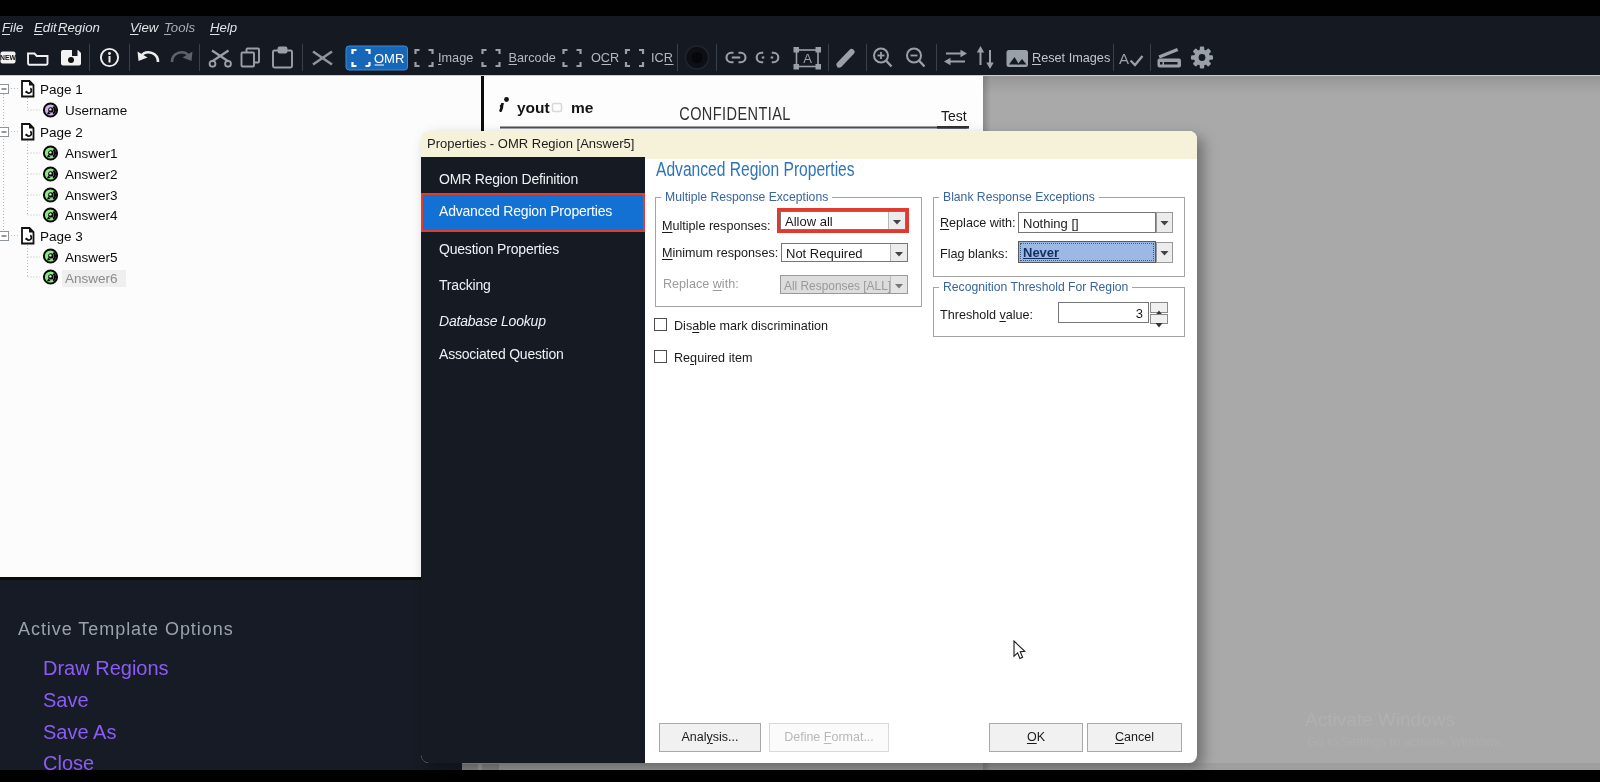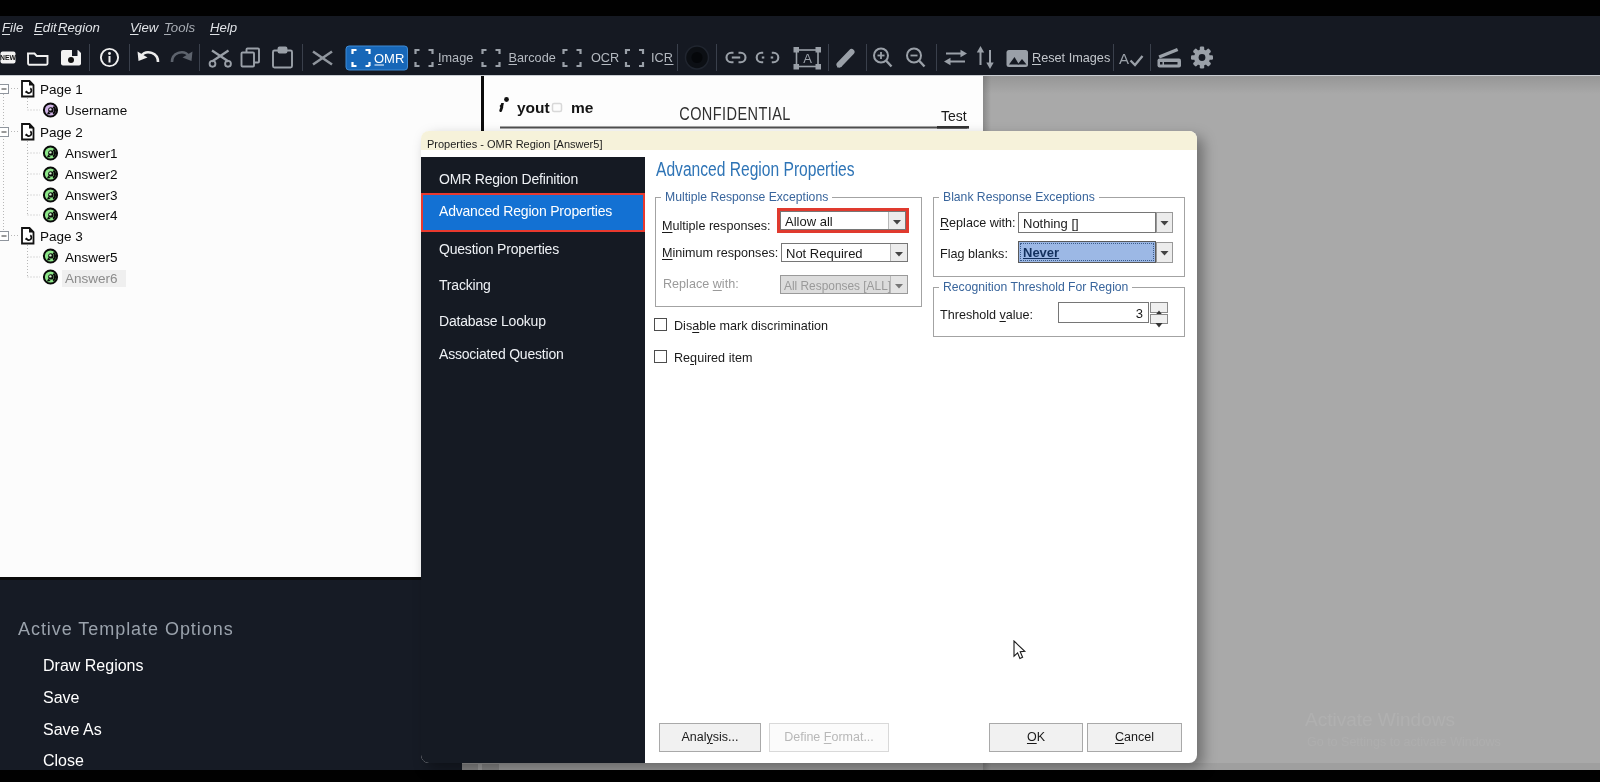--- a/index.html
+++ b/index.html
@@ -15,26 +15,26 @@
   #page{left:484px;top:76px;width:499px;height:687px;background:#fdfdfd;}
   #grayarea{left:983px;top:76px;width:617px;height:694px;background:#a9a9a9;}
   #blackline{left:0;top:577px;width:481px;height:3px;background:#0a0a0a;}
   #botpanel{left:0;top:580px;width:462px;height:190px;background:#161b25;}
   #scrollstrip{left:462px;top:763px;width:1138px;height:7px;background:#9f9f9f;}
   #botblack{left:0;top:770px;width:1600px;height:12px;background:#010101;}
   
   .mi{position:absolute;top:20px;font-size:13.2px;color:#dfe2e6;font-style:italic;}
   
   .bp1{position:absolute;left:18px;font-size:18px;letter-spacing:0.95px;color:#9aa2ac;}
-  .bp2{position:absolute;left:43px;font-size:16px;color:#ffffff;}
+  .bp2{position:absolute;left:43px;font-size:20px;color:#8b5cf6;}
   
   #dialog{left:421px;top:131px;width:776px;height:632px;background:#fff;border-radius:8px;
           box-shadow:6px 6px 14px rgba(0,0,0,0.35);}
-  #dtitle{left:0;top:0;width:776px;height:19px;background:#f6f2da;border-radius:8px 8px 0 0;
-          font-size:11px;color:#1c1c1c;line-height:26px;padding-left:6px;box-sizing:border-box;}
+  #dtitle{left:0;top:0;width:776px;height:28px;background:#f6f2da;border-radius:8px 8px 0 0;
+          font-size:13px;color:#1c1c1c;line-height:26px;padding-left:6px;box-sizing:border-box;}
   #dnav{left:0;top:26px;width:224px;height:606px;background:#151a23;border-radius:0 0 0 8px;}
   .nitem{position:absolute;left:18px;font-size:14px;letter-spacing:-0.2px;color:#eef1f5;white-space:nowrap;}
   #nsel{position:absolute;left:0;top:62px;width:220px;height:35px;background:#1371d3;
         border:2px solid #e8392e;}
   .glabel{position:absolute;font-size:12.2px;color:#39659c;background:#fff;padding:0 4px;white-space:nowrap;}
   .gbox{position:absolute;border:1px solid #a3a3a3;}
   .flabel{position:absolute;font-size:12.6px;color:#1a1a1a;white-space:nowrap;}
   .combo{position:absolute;background:#fff;border:1px solid #767676;box-sizing:border-box;}
   .combo .txt{position:absolute;left:4px;top:0;font-size:13px;color:#1a1a1a;white-space:nowrap;}
   .arrowzone{position:absolute;right:0;top:0;bottom:0;width:16px;background:#ececec;border-left:1px solid #b8b8b8;}
@@ -348,21 +348,21 @@
 <div class="bp2" style="top:752px;">Close</div>
 
 <div class="abs" id="dialog">
 <div class="abs" id="dtitle">Properties - OMR Region [Answer5]</div>
 <div class="abs" id="dnav"></div>
 <div class="abs" id="nsel"></div>
 <div class="nitem" style="top:40px;">OMR Region Definition</div>
 <div class="nitem" style="top:72px;color:#fff;">Advanced Region Properties</div>
 <div class="nitem" style="top:110px;">Question Properties</div>
 <div class="nitem" style="top:146px;">Tracking</div>
-<div class="nitem" style="top:182px;">Database Lookup</div>
+<div class="nitem" style="top:182px;font-style:italic;">Database Lookup</div>
 <div class="nitem" style="top:215px;">Associated Question</div>
 
 <div class="abs" style="left:235px;top:27px;font-size:20px;color:#2e74b6;transform:scaleX(0.78);transform-origin:0 0;white-space:nowrap;">Advanced Region Properties</div>
 
 <div class="gbox" style="left:234px;top:66px;width:265px;height:108px;"></div>
 <div class="glabel" style="left:240px;top:59px;">Multiple Response Exceptions</div>
 <div class="flabel" style="left:241px;top:88px;"><u>M</u>ultiple responses:</div>
 <div class="abs" style="left:356px;top:77px;width:132px;height:25px;border:3px solid #e03a2e;box-sizing:border-box;">
   <div class="combo" style="left:0;top:0;width:126px;height:19px;">
     <div class="txt" style="top:2px;">Allow all</div>

